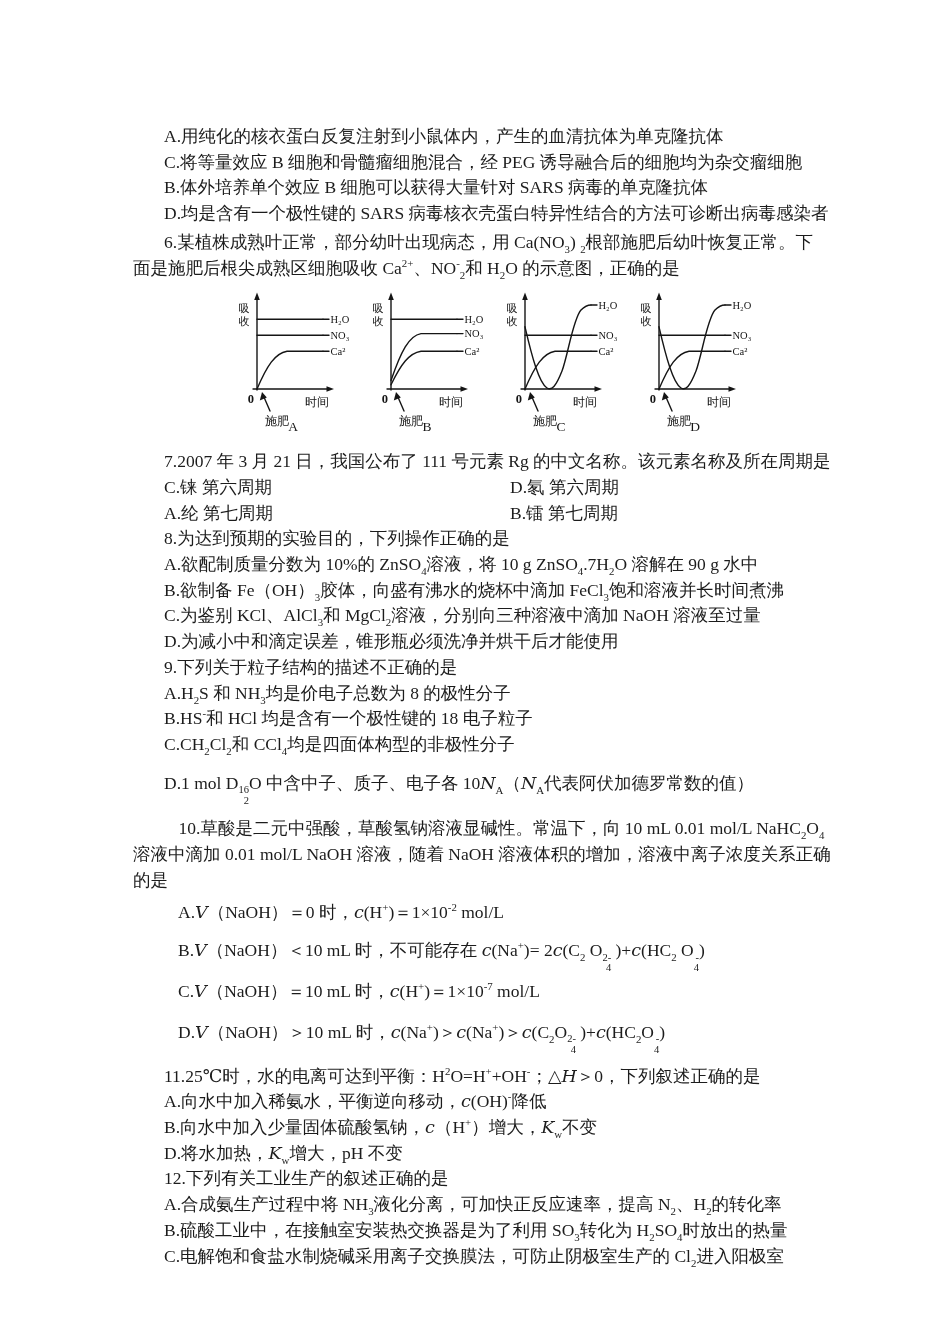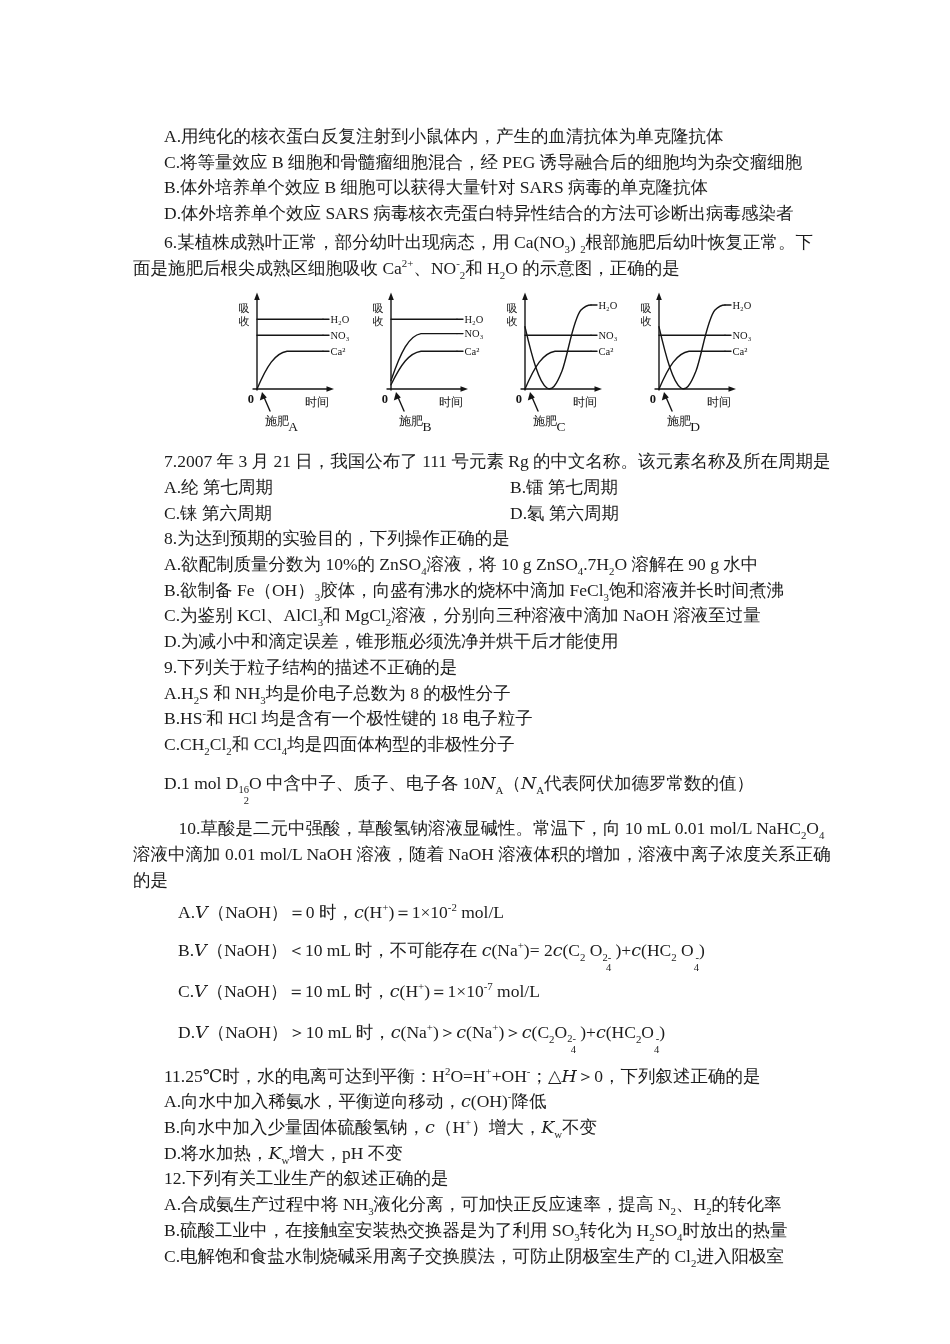--- a/index.html
+++ b/index.html
@@ -21,21 +21,21 @@
   svg text{font-family:"Liberation Serif","DejaVu Serif",serif;}
 </style>
 </head>
 <body>
 
 <div class="page">
   <div class="doc" id="doc">
       <div class="ln ind1">A.用纯化的核衣蛋白反复注射到小鼠体内，产生的血清抗体为单克隆抗体</div>
       <div class="ln ind1">C.将等量效应 B 细胞和骨髓瘤细胞混合，经 PEG 诱导融合后的细胞均为杂交瘤细胞</div>
       <div class="ln ind1">B.体外培养单个效应 B 细胞可以获得大量针对 SARS 病毒的单克隆抗体</div>
-      <div class="ln ind1">D.体外培养单个效应 SARS 病毒核衣壳蛋白特异性结合的方法可诊断出病毒感染者</div>
+      <div class="ln ind1">D.均是含有一个极性键的 SARS 病毒核衣壳蛋白特异性结合的方法可诊断出病毒感染者</div>
       <div class="ln ind1" style="margin-top: 3px;">6.某植株成熟叶正常，部分幼叶出现病态，用 Ca(NO<sub>3</sub>) <sub>2</sub>根部施肥后幼叶恢复正常。下</div>
       <div class="ln">面是施肥后根尖成熟区细胞吸收 Ca<sup>2+</sup>、NO<sup>-</sup><sub>2</sub>和 H<sub>2</sub>O 的示意图，正确的是</div>
       <div class="charts-row">
         <svg width="130" height="146" viewBox="0 0 130 146">
           <g stroke="#151515" stroke-width="1.4" fill="none" stroke-linecap="round">
             <line x1="28" y1="101" x2="28" y2="8"></line>
             <line x1="24" y1="100" x2="100" y2="100"></line>
             <line x1="41" y1="122" x2="34.5" y2="107"></line>
             <path d="M28 30.3 H94"></path>
             <path d="M28 46.2 H94"></path>
@@ -135,22 +135,22 @@
             <text x="36" y="136" font-size="12">施肥</text>
             <text x="76" y="117" font-size="12">时间</text>
             <text x="101.5" y="19.8" font-size="10.5">H₂O</text>
             <text x="101.5" y="50.0" font-size="10.5">NO₃</text>
             <text x="101.5" y="66.0" font-size="10.5">Ca²</text>
             <text x="64" y="142" font-size="13.5" text-anchor="middle">D</text>
           </g>
         </svg>
       </div>
       <div class="ln ind1">7.2007 年 3 月 21 日，我国公布了 111 号元素 Rg 的中文名称。该元素名称及所在周期是</div>
+      <div class="ln ind1"><span class="colL">C.铼 第六周期</span><span class="colR">D.氡 第六周期</span></div>
       <div class="ln ind1"><span class="colL">A.纶 第七周期</span><span class="colR">B.镭 第七周期</span></div>
-      <div class="ln ind1"><span class="colL">C.铼 第六周期</span><span class="colR">D.氡 第六周期</span></div>
       <div class="ln ind1">8.为达到预期的实验目的，下列操作正确的是</div>
       <div class="ln ind1">A.欲配制质量分数为 10%的 ZnSO<sub>4</sub>溶液，将 10 g ZnSO<sub>4</sub>.7H<sub>2</sub>O 溶解在 90 g 水中</div>
       <div class="ln ind1">B.欲制备 Fe（OH）<sub>3</sub>胶体，向盛有沸水的烧杯中滴加 FeCl<sub>3</sub>饱和溶液并长时间煮沸</div>
       <div class="ln ind1">C.为鉴别 KCl、AlCl<sub>3</sub>和 MgCl<sub>2</sub>溶液，分别向三种溶液中滴加 NaOH 溶液至过量</div>
       <div class="ln ind1">D.为减小中和滴定误差，锥形瓶必须洗净并烘干后才能使用</div>
       <div class="ln ind1">9.下列关于粒子结构的描述不正确的是</div>
       <div class="ln ind1">A.H<sub>2</sub>S 和 NH<sub>3</sub>均是价电子总数为 8 的极性分子</div>
       <div class="ln ind1">B.HS<sup>-</sup>和 HCl 均是含有一个极性键的 18 电子粒子</div>
       <div class="ln ind1">C.CH<sub>2</sub>Cl<sub>2</sub>和 CCl<sub>4</sub>均是四面体构型的非极性分子</div>
       <div class="ln ind1" style="margin-top: 13px;">D.1 mol  D<span class="stk">

